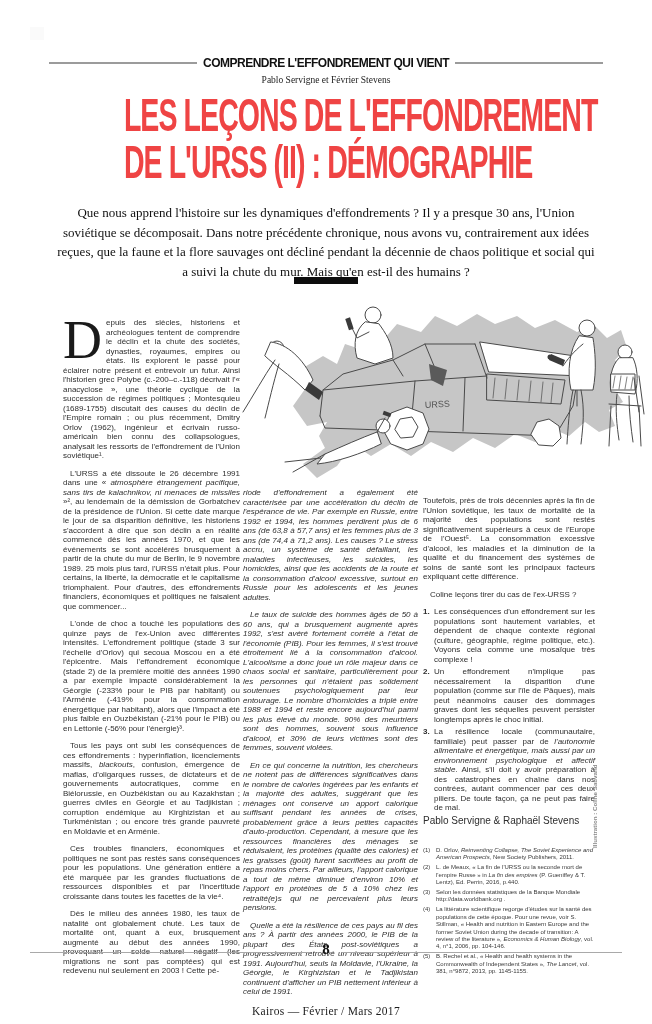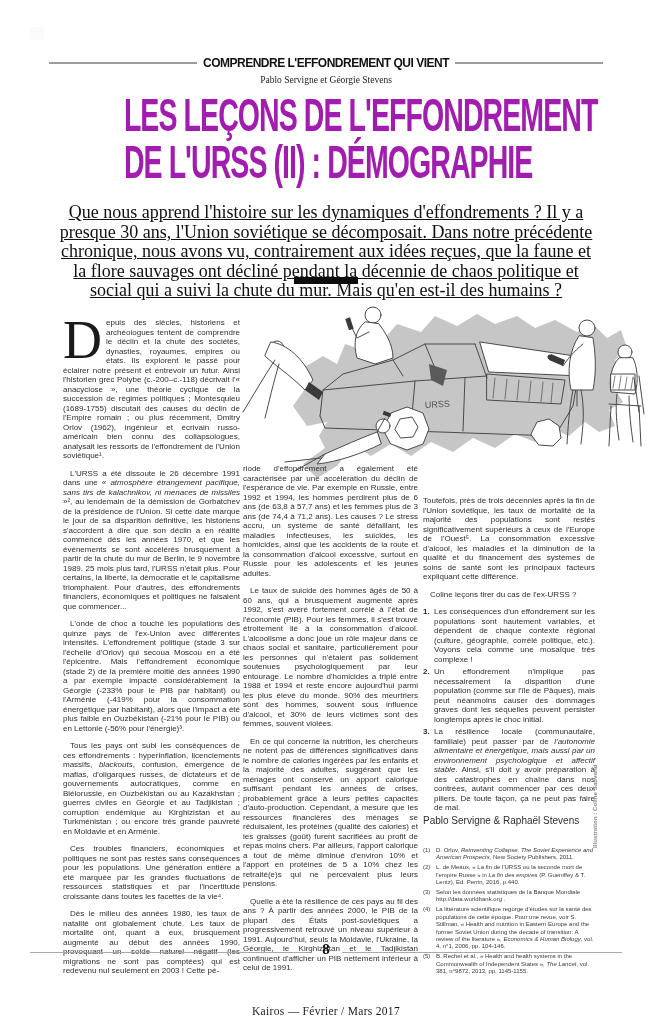--- a/index.html
+++ b/index.html
@@ -7,37 +7,37 @@
         font-family:"Liberation Sans",sans-serif;color:#2b2b2b;}
   .corner-square{position:absolute;left:30px;top:27px;width:14px;height:13px;background:#fafafa;}
 
   
   .kicker-row{position:absolute;top:56px;left:0;width:652px;display:flex;align-items:center;
               justify-content:center;gap:6px;padding:0;}
   .kicker-rule{height:0;border-top:2px solid #9b9b9b;flex:0 0 148px;}
   .kicker{margin:0;font-size:12px;font-weight:bold;letter-spacing:-0.5px;white-space:nowrap;color:#111;}
   .authors{position:absolute;top:75px;left:0;width:652px;text-align:center;
            font-family:"Liberation Serif",serif;font-size:9.5px;color:#222;}
-  .title{position:absolute;top:92px;left:0;width:652px;margin:0;color:#a21caf;}
+  .title{position:absolute;top:92px;left:0;width:652px;margin:0;color:#ef4444;}
   .title-line{display:block;text-align:center;font-size:46px;line-height:47px;font-weight:bold;
               letter-spacing:-1.5px;white-space:nowrap;transform:scaleX(0.62);transform-origin:center;}
   .intro{position:absolute;top:203px;left:56px;width:540px;margin:0;text-align:center;
-         font-family:"Liberation Serif",serif;font-size:18px;line-height:19.6px;color:#101010;text-decoration:underline;}
+         font-family:"Liberation Serif",serif;font-size:13px;line-height:19.6px;color:#101010;}
   .divider-bar{position:absolute;top:277px;left:294px;width:64px;height:7px;background:#0d0d0d;}
 
   
   .illustration{position:absolute;left:225px;top:286px;width:425px;height:195px;margin:0;}
   .illustration svg{display:block;width:100%;height:100%;}
 
   
   .col{position:absolute;text-align:justify;font-size:8px;line-height:9.5px;color:#2e2e2e;}
   .col p{margin:0 0 8px;text-indent:7px;}
   .col p.pfirst{text-indent:0;}
   .col1{left:63px;top:318px;width:177px;}
-  .col2{left:243px;top:464px;width:175px;}
+  .col2{left:243px;top:488px;width:175px;font-style:italic;}
   .col3{left:423px;top:496px;width:172px;}
   .dropcap{float:left;font-family:"Liberation Serif",serif;font-size:54px;line-height:40px;
            padding:2px 4px 0 0;color:#1a1a1a;}
   .question{margin-bottom:8px;}
   .li{position:relative;padding-left:11px;margin-bottom:3px;text-indent:0;}
   .li .num{position:absolute;left:0;top:0;font-weight:bold;}
   .signature{font-weight:normal;font-size:10px;margin-top:2px;text-indent:0;}
 
   
   .footnotes{margin-top:22px;font-size:6px;line-height:7.4px;color:#3a3a3a;text-align:left;}
@@ -61,21 +61,21 @@
 
 <div class="page">
 
   <div class="corner-square"></div>
 
   <div class="kicker-row">
     <span class="kicker-rule"></span>
     <h2 class="kicker">COMPRENDRE L'EFFONDREMENT QUI VIENT</h2>
     <span class="kicker-rule"></span>
   </div>
-  <div class="authors">Pablo Servigne et Géorgie Stevens</div>
+  <div class="authors">Pablo Servigne et Février Stevens</div>
   <h1 class="title">
     <span class="title-line">LES LEÇONS DE L'EFFONDREMENT</span>
     <span class="title-line">DE L'URSS (II) : DÉMOGRAPHIE</span>
   </h1>
   <p class="intro">Que nous apprend l'histoire sur les dynamiques d'effondrements ? Il y a presque 30 ans, l'Union soviétique se décomposait. Dans notre précédente chronique, nous avons vu, contrairement aux idées reçues, que la faune et la flore sauvages ont décliné pendant la décennie de chaos politique et social qui a suivi la chute du mur. Mais qu'en est-il des humains ?</p>
   <div class="divider-bar"></div>
 
   <figure class="illustration">
     <svg viewBox="0 0 425 195" xmlns="http://www.w3.org/2000/svg">
       <path fill="#c6c6c6" d="M68,120 L85,96 78,82 98,70 112,78 120,58 138,64 142,46 160,52 172,38 196,46 210,30 232,40 252,28 270,38 292,30 310,42 330,34 352,46 368,38 382,52 396,44 402,62 390,74 400,88 388,100 398,116 384,124 390,140 374,146 360,136 344,150 326,142 310,156 290,148 270,162 248,152 228,166 206,156 186,170 166,158 146,170 128,158 112,180 92,192 78,178 100,162 94,150 102,136 82,140 Z"></path>
@@ -132,37 +132,37 @@
         <path fill="none" d="M384,118 L416,120 M386,120 L384,160 M414,120 L416,160 M414,90 L419,128 M409,92 L414,126"></path>
       </g>
     </svg>
   </figure>
 
   <div class="col col1">
     <p class="pfirst"><span class="dropcap">D</span><span>epuis des siècles, historiens et archéologues tentent de comprendre le déclin et la chute des sociétés, dynasties, royaumes, empires ou états. Ils explorent le passé pour éclairer notre présent et entrevoir un futur. Ainsi l'historien grec Polybe (c.-200–c.-118) décrivait l'« anacyclose », une théorie cyclique de la succession de régimes politiques ; Montesquieu (1689-1755) discutait des causes du déclin de l'Empire romain ; ou plus récemment, Dmitry Orlov (1962), ingénieur et écrivain russo-américain bien connu des collapsologues, analysait les ressorts de l'effondrement de l'Union soviétique¹.</span></p>
     <p>L'URSS a été dissoute le 26 décembre 1991 dans une « <i>atmosphère étrangement pacifique, sans tirs de kalachnikov, ni menaces de missiles</i> »², au lendemain de la démission de Gorbatchev de la présidence de l'Union. Si cette date marque le jour de sa disparition définitive, les historiens s'accordent à dire que son déclin a en réalité commencé dès les années 1970, et que les événements se sont accélérés brusquement à partir de la chute du mur de Berlin, le 9 novembre 1989. 25 mois plus tard, l'URSS n'était plus. Pour certains, la liberté, la démocratie et le capitalisme triomphaient. Pour d'autres, des effondrements financiers, économiques et politiques ne faisaient que commencer...</p>
     <p>L'onde de choc a touché les populations des quinze pays de l'ex-Union avec différentes intensités. L'effondrement politique (stade 3 sur l'échelle d'Orlov) qui secoua Moscou en a été l'épicentre. Mais l'effondrement économique (stade 2) de la première moitié des années 1990 a par exemple impacté considérablement la Géorgie (-233% pour le PIB par habitant) ou l'Arménie (-419% pour la consommation énergétique par habitant), alors que l'impact a été plus faible en Ouzbékistan (-21% pour le PIB) ou en Lettonie (-56% pour l'énergie)³.</p>
     <p>Tous les pays ont subi les conséquences de ces effondrements : hyperinflation, licenciements massifs, <i>blackouts</i>, confusion, émergence de mafias, d'oligarques russes, de dictateurs et de gouvernements autocratiques, comme en Biélorussie, en Ouzbékistan ou au Kazakhstan ; guerres civiles en Géorgie et au Tadjikistan ; corruption endémique au Kirghizistan et au Turkménistan ; ou encore très grande pauvreté en Moldavie et en Arménie.</p>
-    <p>Ces troubles financiers, économiques et politiques ne sont pas restés sans conséquences pour les populations. Une génération entière a été marquée par les grandes fluctuations de ressources statistiques et par l'incertitude croissante dans toutes les facettes de la vie⁴.</p>
+    <p>Ces troubles financiers, économiques et politiques ne sont pas restés sans conséquences pour les populations. Une génération entière a été marquée par les grandes fluctuations de ressources disponibles et par l'incertitude croissante dans toutes les facettes de la vie⁴.</p>
     <p>Dès le milieu des années 1980, les taux de natalité ont globalement chuté. Les taux de mortalité ont, quant à eux, brusquement augmenté au début des années 1990, provoquant un solde naturel négatif (les migrations ne sont pas comptées) qui est redevenu nul seulement en 2003 ! Cette pé-</p>
   </div>
 
   <div class="col col2">
     <p class="pfirst">riode d'effondrement a également été caractérisée par une accélération du déclin de l'espérance de vie. Par exemple en Russie, entre 1992 et 1994, les hommes perdirent plus de 6 ans (de 63,8 à 57,7 ans) et les femmes plus de 3 ans (de 74,4 à 71,2 ans). Les causes ? Le stress accru, un système de santé défaillant, les maladies infectieuses, les suicides, les homicides, ainsi que les accidents de la route et la consommation d'alcool excessive, surtout en Russie pour les adolescents et les jeunes adultes.</p>
     <p>Le taux de suicide des hommes âgés de 50 à 60 ans, qui a brusquement augmenté après 1992, s'est avéré fortement corrélé à l'état de l'économie (PIB). Pour les femmes, il s'est trouvé étroitement lié à la consommation d'alcool. L'alcoolisme a donc joué un rôle majeur dans ce chaos social et sanitaire, particulièrement pour les personnes qui n'étaient pas solidement soutenues psychologiquement par leur entourage. Le nombre d'homicides a triplé entre 1988 et 1994 et reste encore aujourd'hui parmi les plus élevé du monde. 90% des meurtriers sont des hommes, souvent sous influence d'alcool, et 30% de leurs victimes sont des femmes, souvent violées.</p>
     <p>En ce qui concerne la nutrition, les chercheurs ne notent pas de différences significatives dans le nombre de calories ingérées par les enfants et la majorité des adultes, suggérant que les ménages ont conservé un apport calorique suffisant pendant les années de crises, probablement grâce à leurs petites capacités d'auto-production. Cependant, à mesure que les ressources financières des ménages se réduisaient, les protéines (qualité des calories) et les graisses (goût) furent sacrifiées au profit de repas moins chers. Par ailleurs, l'apport calorique a tout de même diminué d'environ 10% et l'apport en protéines de 5 à 10% chez les retraité(e)s qui ne percevaient plus leurs pensions.</p>
     <p>Quelle a été la résilience de ces pays au fil des ans ? À partir des années 2000, le PIB de la plupart des États post-soviétiques a progressivement retrouvé un niveau supérieur à 1991. Aujourd'hui, seuls la Moldavie, l'Ukraine, la Géorgie, le Kirghizistan et le Tadjikistan continuent d'afficher un PIB nettement inférieur à celui de 1991.</p>
   </div>
 
   <div class="col col3">
     <p class="pfirst">Toutefois, près de trois décennies après la fin de l'Union soviétique, les taux de mortalité de la majorité des populations sont restés significativement supérieurs à ceux de l'Europe de l'Ouest⁵. La consommation excessive d'alcool, les maladies et la diminution de la qualité et du financement des systèmes de soins de santé sont les principaux facteurs expliquant cette différence.</p>
     <p class="question">Coline leçons tirer du cas de l'ex-URSS ?</p>
     <div class="li">
       <span class="num">1.</span>
-      <span>Les conséquences d'un effondrement sur les populations sont hautement variables, et dépendent de chaque contexte régional (culture, géographie, corrélé politique, etc.). Voyons cela comme une mosaïque très complexe !</span>
+      <span>Les conséquences d'un effondrement sur les populations sont hautement variables, et dépendent de chaque contexte régional (culture, géographie, régime politique, etc.). Voyons cela comme une mosaïque très complexe !</span>
     </div>
     <div class="li">
       <span class="num">2.</span>
       <span>Un effondrement n'implique pas nécessairement la disparition d'une population (comme sur l'île de Pâques), mais peut néanmoins causer des dommages graves dont les séquelles peuvent persister longtemps après le choc initial.</span>
     </div>
     <div class="li">
       <span class="num">3.</span>
       <span>La résilience locale (communautaire, familiale) peut passer par de <i>l'autonomie alimentaire et énergétique, mais aussi par un environnement psychologique et affectif stable</i>. Ainsi, s'il doit y avoir préparation à des catastrophes en chaîne dans nos contrées, autant commencer par ces deux piliers. De toute façon, ça ne peut pas faire de mal.</span>
     </div>
     <div class="signature">Pablo Servigne &amp; Raphaël Stevens</div>

